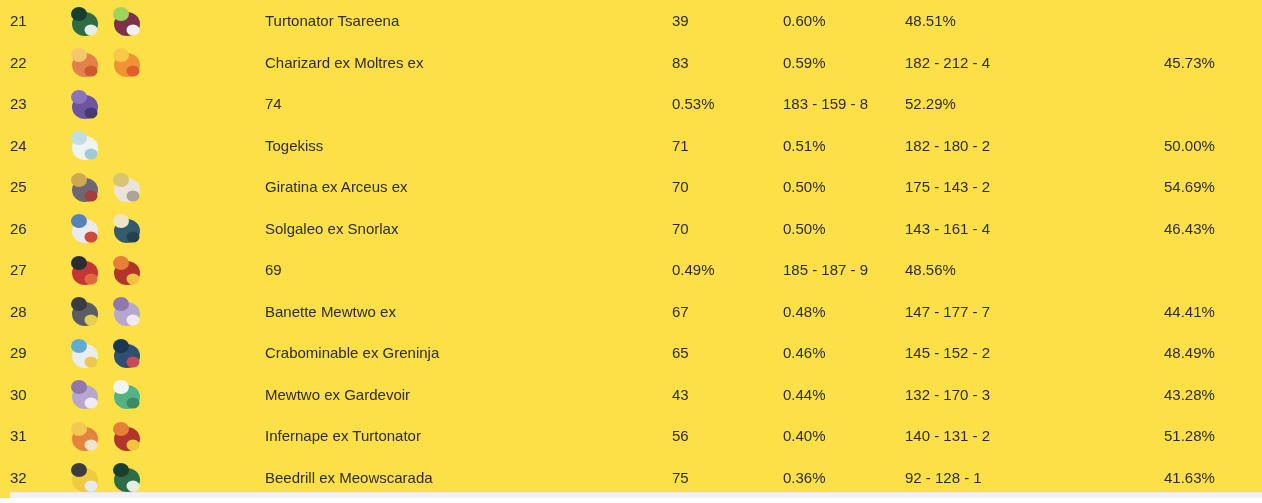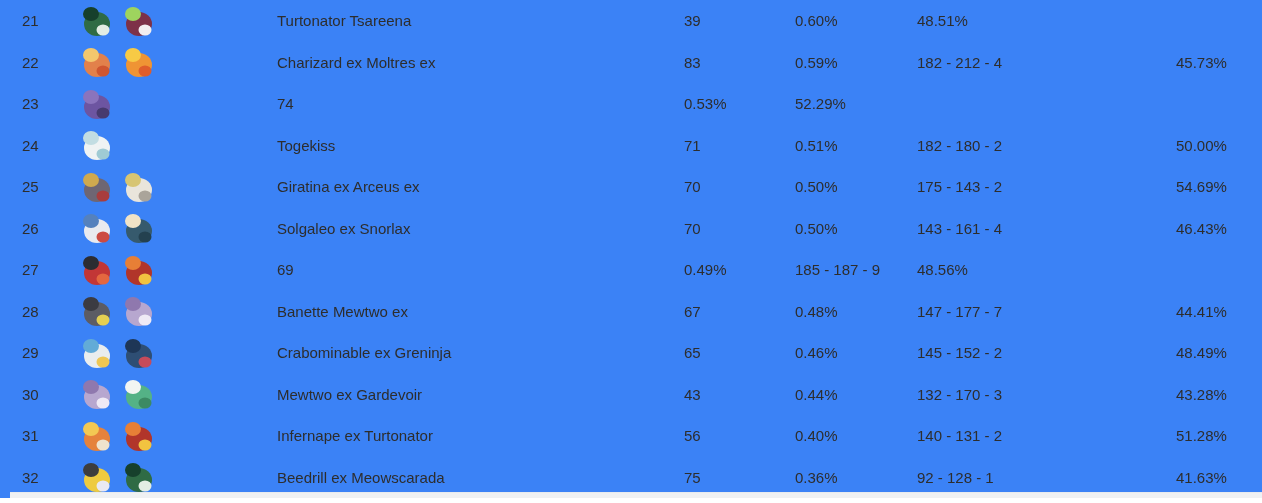--- a/index.html
+++ b/index.html
@@ -16,23 +16,23 @@
     width: 1262px;
     height: 498px;
     display: flex;
     flex-direction: column;
   }
   .row {
     flex: 1 1 auto;
     display: grid;
     grid-template-columns: 56px 199px 407px 111px 122px 259px 1fr;
     align-items: center;
-    padding-left: 22px;
+    padding-left: 10px;
     box-sizing: border-box;
-    background: #3b82f6;
+    background: #fde047;
     color: #2d2d2d;
     font-size: 15px;
     cursor: pointer;
   }
   .cell { white-space: nowrap; overflow: visible; }
   .deck a {
     color: #2d2d2d;
     text-decoration: none;
   }
   .icons {
@@ -107,20 +107,21 @@
     <div class="cell rank">23</div>
     <div class="cell icons">
           <span class="sprite"><svg viewBox="0 0 36 34" xmlns="http://www.w3.org/2000/svg">
   <ellipse cx="19" cy="20" rx="13" ry="12" fill="#6d55a1"></ellipse>
   <ellipse cx="13" cy="10" rx="8" ry="7" fill="#8b74bc"></ellipse>
   <ellipse cx="25" cy="26" rx="6.5" ry="5.5" fill="#473a6e"></ellipse>
 </svg></span>
         </div>
     <div class="cell count">74</div>
     <div class="cell share">0.53%</div>
+    <div class="cell record">183 - 159 - 8</div>
     <div class="cell winrate">52.29%</div>
   </div>
 
   <div class="row">
     <div class="cell rank">24</div>
     <div class="cell icons">
           <span class="sprite"><svg viewBox="0 0 36 34" xmlns="http://www.w3.org/2000/svg">
   <ellipse cx="19" cy="20" rx="13" ry="12" fill="#eff3f3"></ellipse>
   <ellipse cx="13" cy="10" rx="8" ry="7" fill="#c2dde2"></ellipse>
   <ellipse cx="25" cy="26" rx="6.5" ry="5.5" fill="#9fcbd4"></ellipse>

